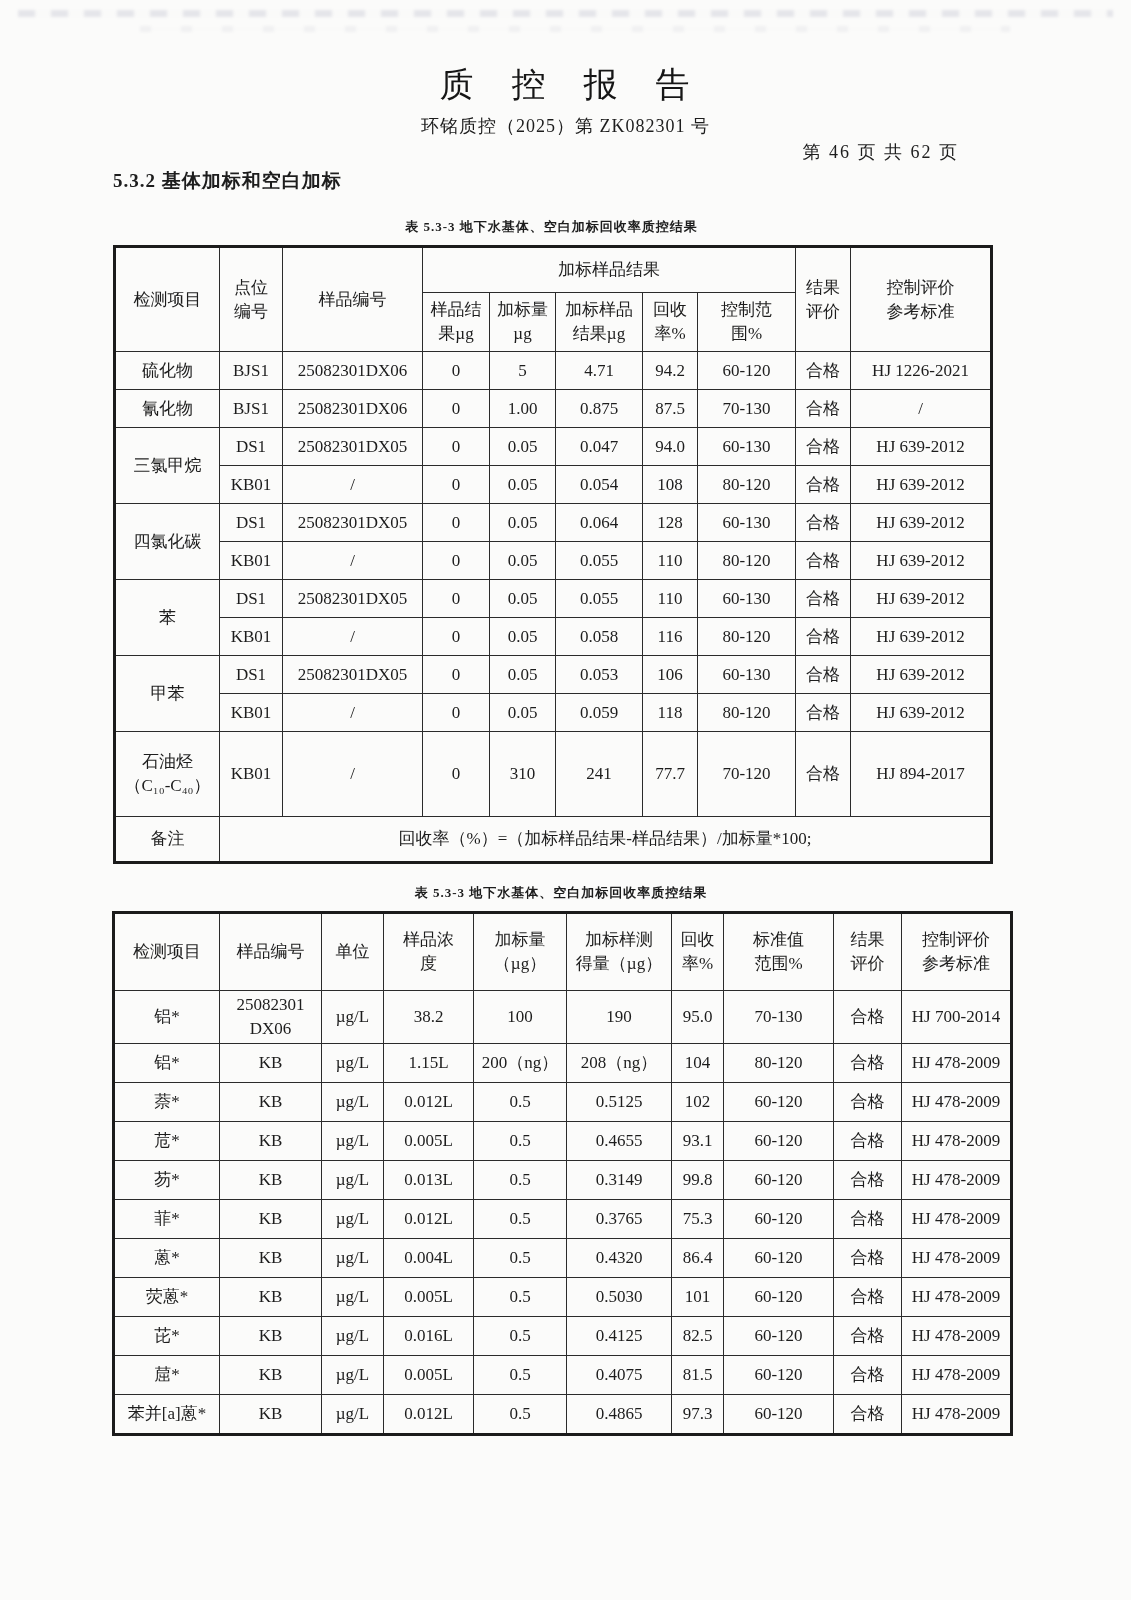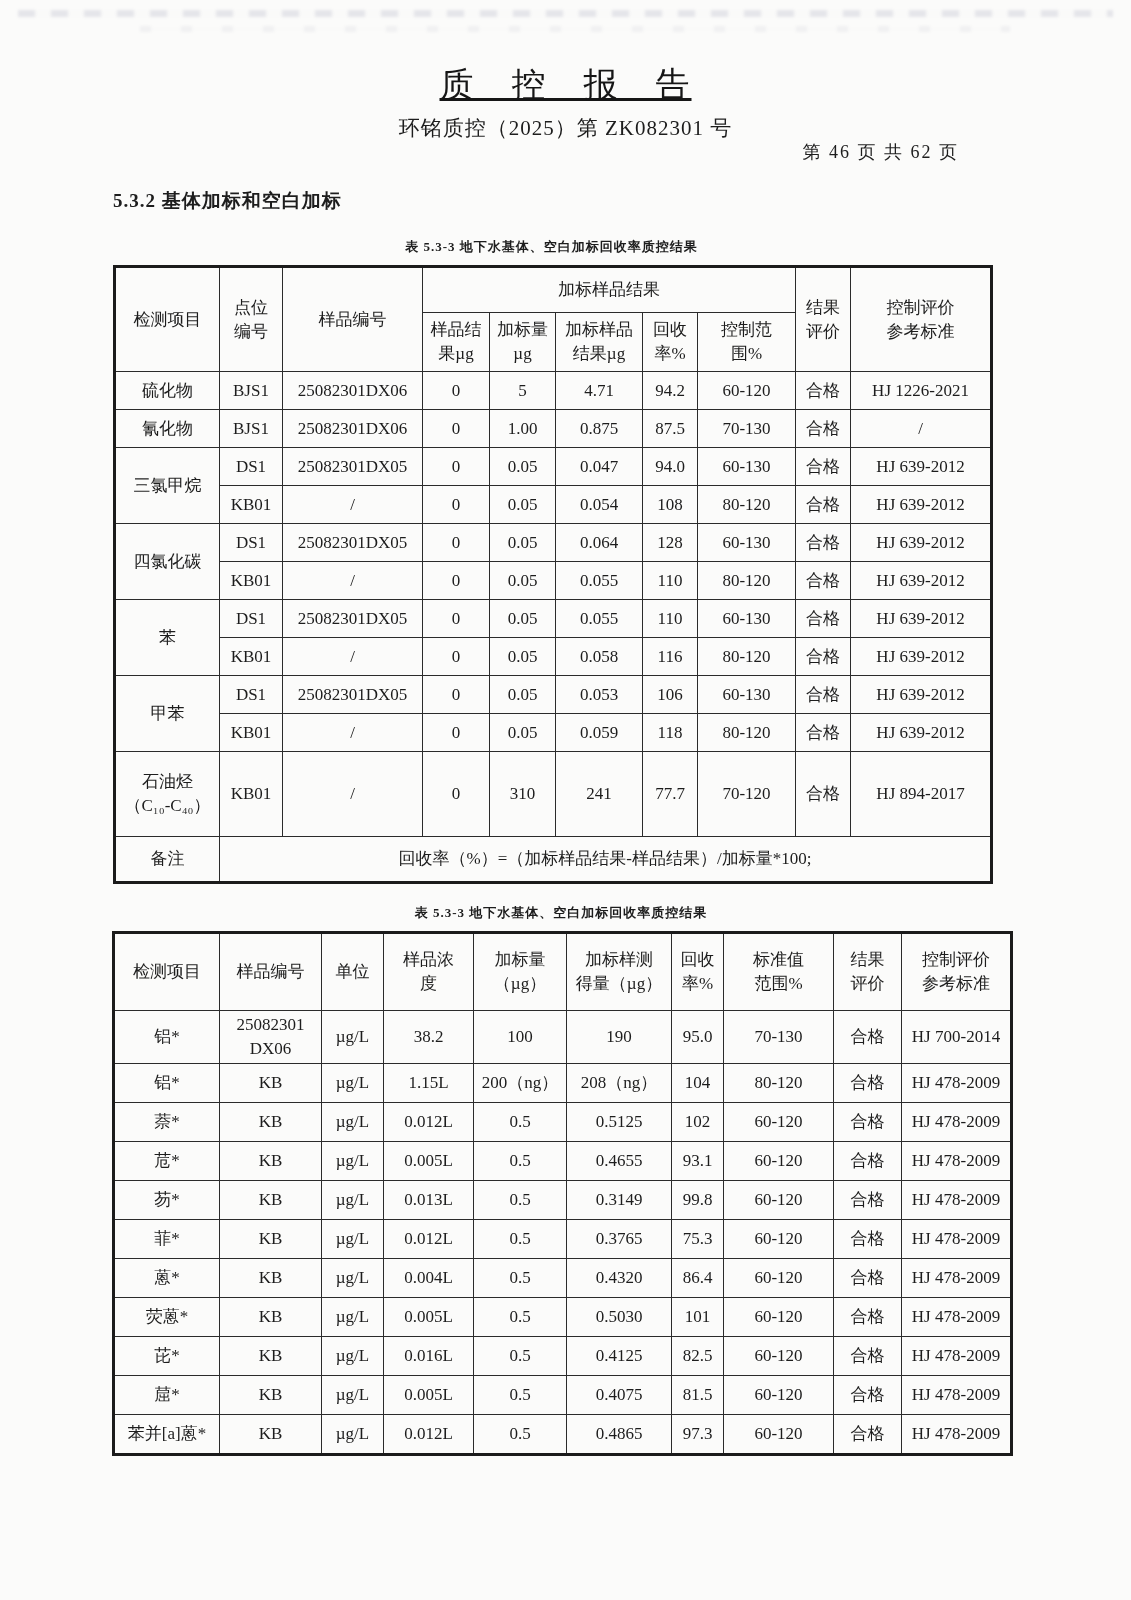--- a/index.html
+++ b/index.html
@@ -26,36 +26,35 @@
     background: repeating-linear-gradient(90deg,
       rgba(110,112,140,.25) 0 11px, rgba(110,112,140,.02) 11px 41px);
   }
 
   .doc-title {
     margin-top: 62px;
     text-align: center;
     font-size: 34px;
     letter-spacing: 2px;
     color: #161616;
-    text-decoration: underline;
   }
   .doc-number {
     margin-top: 6px;
     text-align: center;
-    font-size: 21px;
+    font-size: 18px;
     letter-spacing: 1px;
   }
   .page-indicator {
     position: absolute;
     top: 140px; right: 172px;
     font-size: 18px;
     letter-spacing: 2px;
   }
   .section-heading {
-    margin: 46px 0 0 113px;
+    margin: 30px 0 0 113px;
     font-size: 19px;
     font-weight: 700;
     letter-spacing: 1px;
   }
   .tbl-title {
     text-align: center;
     font-size: 13px;
     font-weight: 700;
     letter-spacing: 1px;
   }

